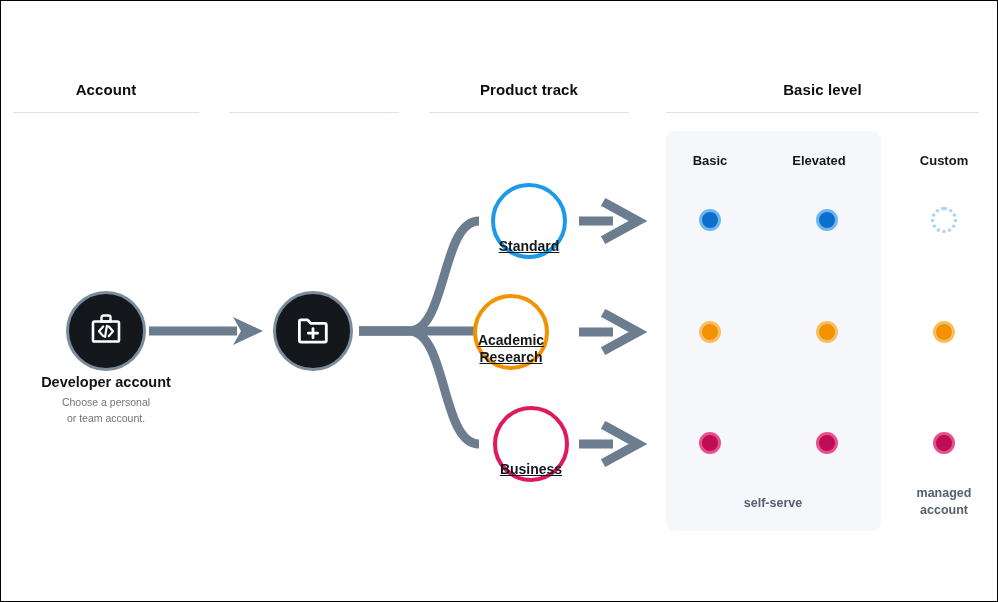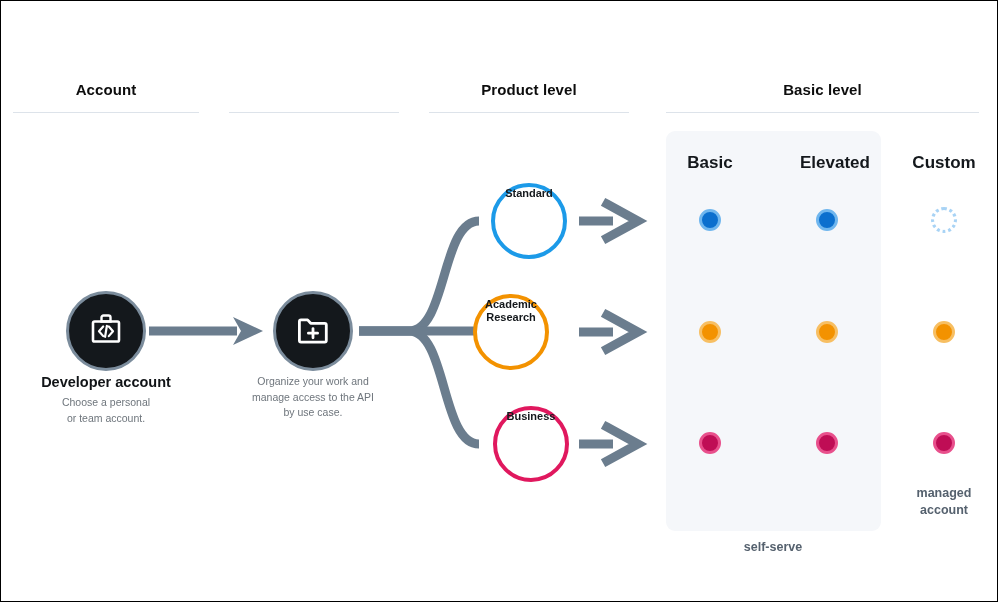--- a/index.html
+++ b/index.html
@@ -61,40 +61,41 @@
     font-size:10.5px;color:#6e757c;line-height:1.48;
   }
 
   
   .track{
     position:absolute;
     width:76px;height:76px;
     border-radius:50%;
     background:#ffffff;
     box-sizing:border-box;
-    display:flex;align-items:flex-start;justify-content:center;
-    text-align:center;
-    font-size:11px;font-weight:bold;color:#14181c;
+    display:flex;align-items:flex-end;justify-content:center;
+    text-align:center;
+    font-size:14px;font-weight:bold;color:#14181c;
     line-height:1.22;
     z-index:5;
+    text-decoration:underline;
   }
 
   
   #panel{
     position:absolute;
     left:665px;top:130px;
     width:215px;height:400px;
     background:#f5f7fa;
     border-radius:9px;
     z-index:1;
   }
   .sub-head{
     position:absolute;
     text-align:center;
-    font-size:17px;font-weight:bold;color:#14181c;
+    font-size:13px;font-weight:bold;color:#14181c;
     z-index:3;
   }
   .dot{
     position:absolute;
     width:22px;height:22px;
     border-radius:50%;
     box-sizing:border-box;
     z-index:3;
   }
   .dot.blue{background:#0b6fce;border:3px solid #6fb6ee;}
@@ -142,21 +143,21 @@
       <polyline points="606,203 637,220 606,237"></polyline>
       <polyline points="606,314 637,331 606,348"></polyline>
       <polyline points="606,426 637,443 606,460"></polyline>
     </g>
   </svg>
 
   <div id="heads">
       <div class="col-head" style="left: 12px; top: 80px; width: 186px;">Account</div>
       <div class="col-rule" style="left: 12px; top: 111px; width: 186px;"></div>
       <div class="col-rule" style="left: 228px; top: 111px; width: 170px;"></div>
-      <div class="col-head" style="left: 428px; top: 80px; width: 200px;">Product level</div>
+      <div class="col-head" style="left: 428px; top: 80px; width: 200px;">Product track</div>
       <div class="col-rule" style="left: 428px; top: 111px; width: 200px;"></div>
       <div class="col-head" style="left: 665px; top: 80px; width: 313px;">Basic level</div>
       <div class="col-rule" style="left: 665px; top: 111px; width: 313px;"></div>
     </div>
   <div id="nodes">
       <div class="node" style="left: 65px; top: 290px;">
         <span class="node-icon">
           <svg width="40" height="40" viewBox="0 0 40 40">
             <path d="M17.5 4.5h5a2 2 0 0 1 2 2v4h-9v-4a2 2 0 0 1 2-2z" fill="none" stroke="#fff" stroke-width="2.4"></path>
             <rect x="7" y="10.5" width="26" height="20" rx="1.6" fill="none" stroke="#fff" stroke-width="2.6"></rect>
@@ -170,44 +171,43 @@
       </div>
       <div class="node" style="left: 272px; top: 290px;">
         <span class="node-icon">
           <svg width="40" height="40" viewBox="0 0 40 40">
             <path d="M6.4 10.5a1.6 1.6 0 0 1 1.6-1.6h6.6l3.1 3.4h14a1.6 1.6 0 0 1 1.6 1.6v15.6a1.6 1.6 0 0 1-1.6 1.6H8a1.6 1.6 0 0 1-1.6-1.6z" fill="none" stroke="#fff" stroke-width="2.8" stroke-linejoin="round"></path>
             <path d="M20 17.6v9.2M15.4 22.2h9.2" stroke="#fff" stroke-width="2.8" stroke-linecap="round"></path>
           </svg>
         </span>
       </div>
       <div class="node-cap" style="left: 197px; top: 373px;">
-        <div class="s">Organize your work and<br>manage access to the API<br>by use case.</div>
       </div>
     </div>
   <div id="tracks">
       <div class="track" style="left: 490px; top: 182px; border: 4px solid rgb(28, 154, 232);">
         <span>Standard</span>
       </div>
       <div class="track" style="left: 472px; top: 293px; border: 4px solid rgb(243, 146, 0);">
         <span>Academic<br>Research</span>
       </div>
       <div class="track" style="left: 492px; top: 405px; border: 4px solid rgb(224, 24, 94);">
         <span>Business</span>
       </div>
     </div>
   <div id="access">
       <div class="sub-head" style="left: 649px; top: 152px; width: 120px;">Basic</div>
-      <div class="sub-head" style="left: 774px; top: 152px; width: 120px;">Elevated</div>
+      <div class="sub-head" style="left: 758px; top: 152px; width: 120px;">Elevated</div>
       <div class="sub-head" style="left: 883px; top: 152px; width: 120px;">Custom</div>
       <div class="dot blue" style="left: 698px; top: 208px;"></div>
       <div class="dot blue" style="left: 815px; top: 208px;"></div>
       <div class="dot dashed" style="left: 930px; top: 206px;"></div>
       <div class="dot orange" style="left: 698px; top: 320px;"></div>
       <div class="dot orange" style="left: 815px; top: 320px;"></div>
       <div class="dot orange" style="left: 932px; top: 320px;"></div>
       <div class="dot crimson" style="left: 698px; top: 431px;"></div>
       <div class="dot crimson" style="left: 815px; top: 431px;"></div>
       <div class="dot crimson" style="left: 932px; top: 431px;"></div>
-      <div class="foot" style="left: 682px; top: 494px; width: 180px; margin-top: 44px;">self-serve</div>
+      <div class="foot" style="left: 682px; top: 494px; width: 180px;">self-serve</div>
       <div class="foot" style="left: 883px; top: 484px; width: 120px;">managed<br>account</div>
     </div>
 
 </div>
 
 </body></html>

